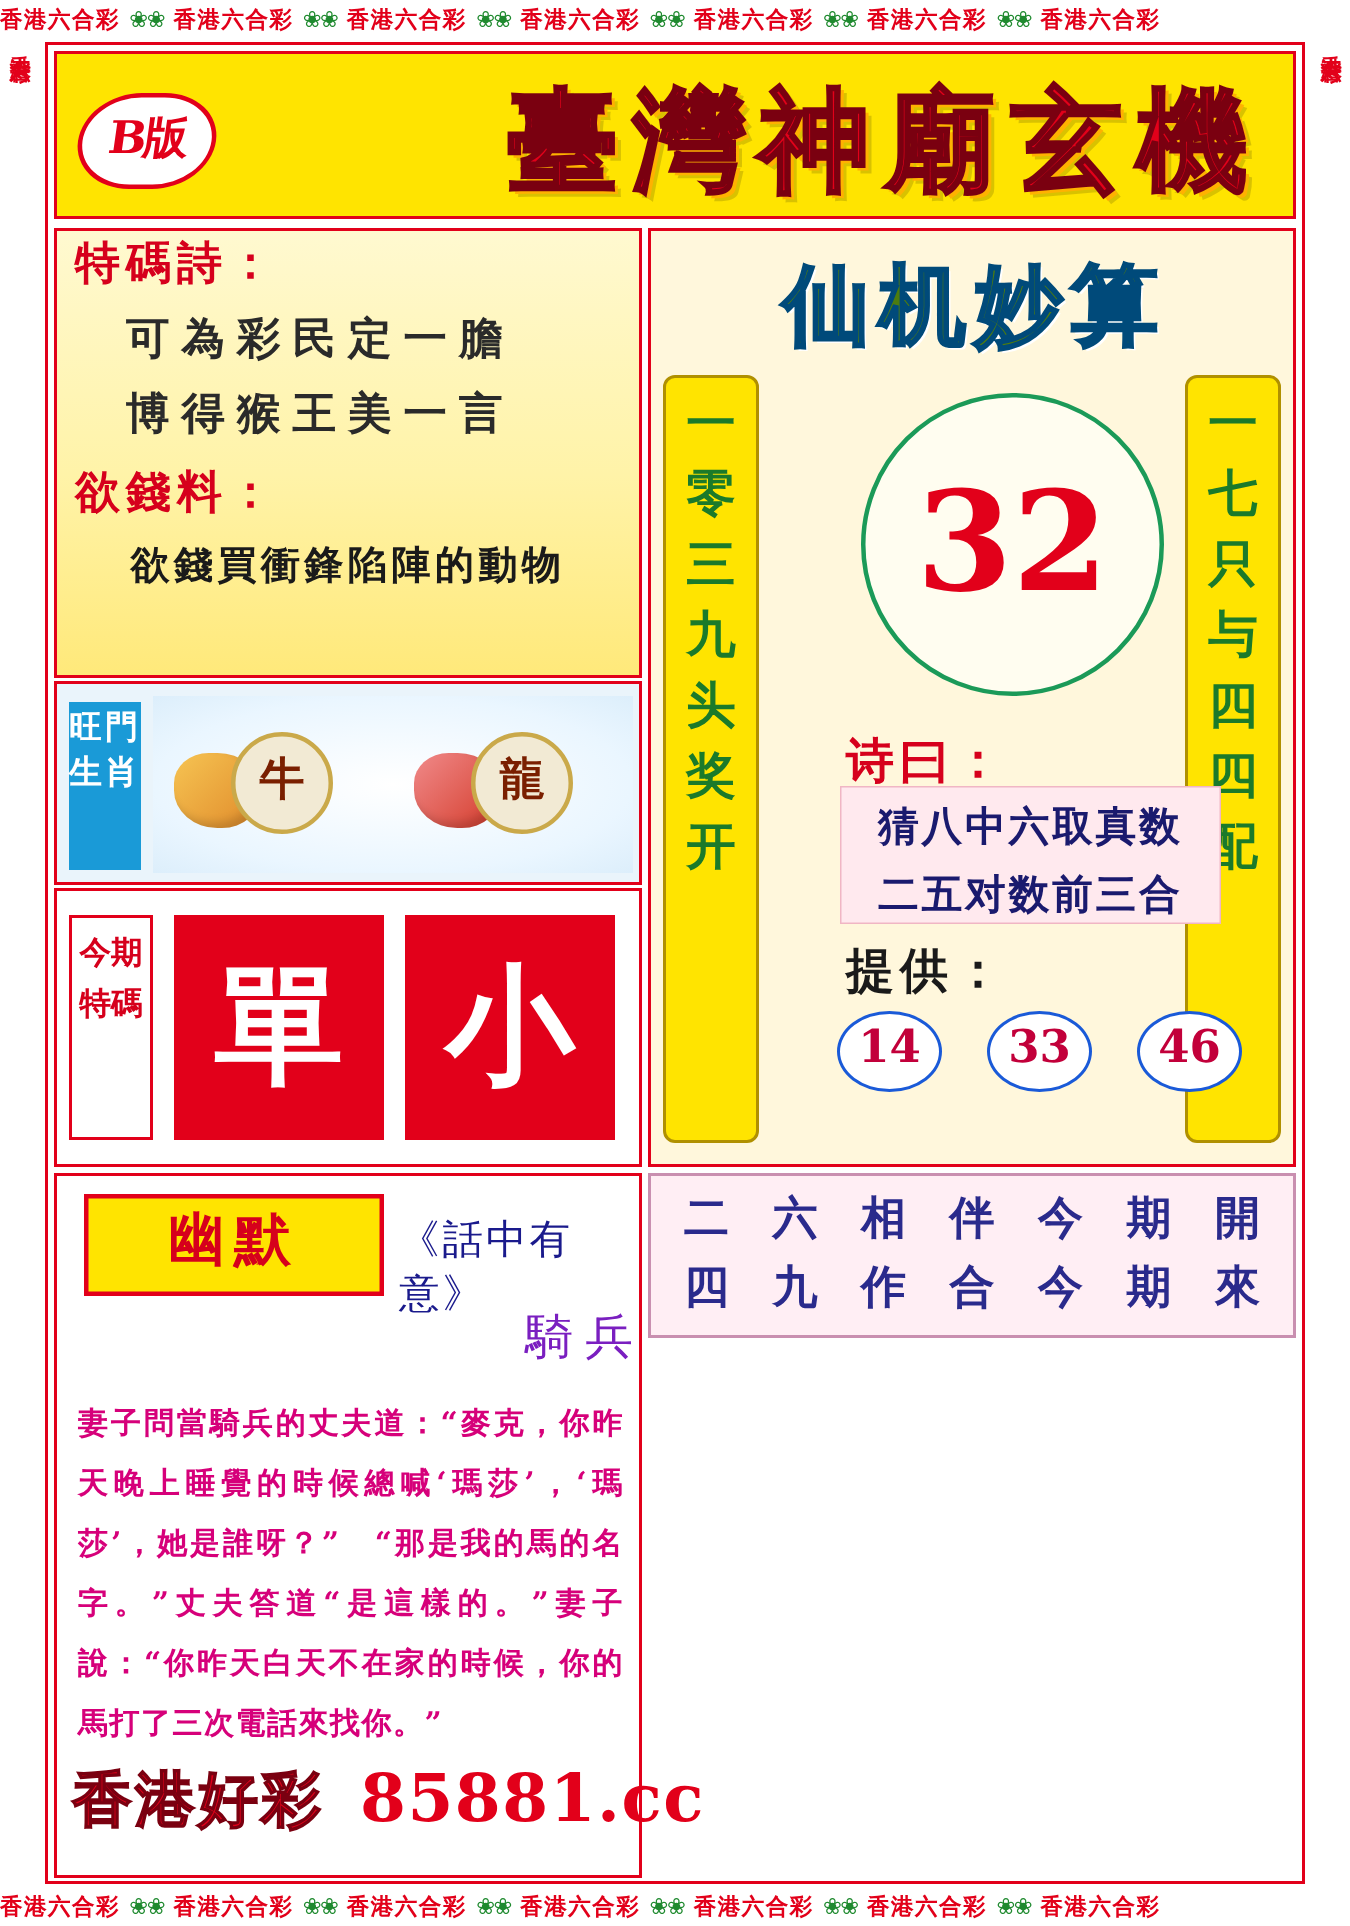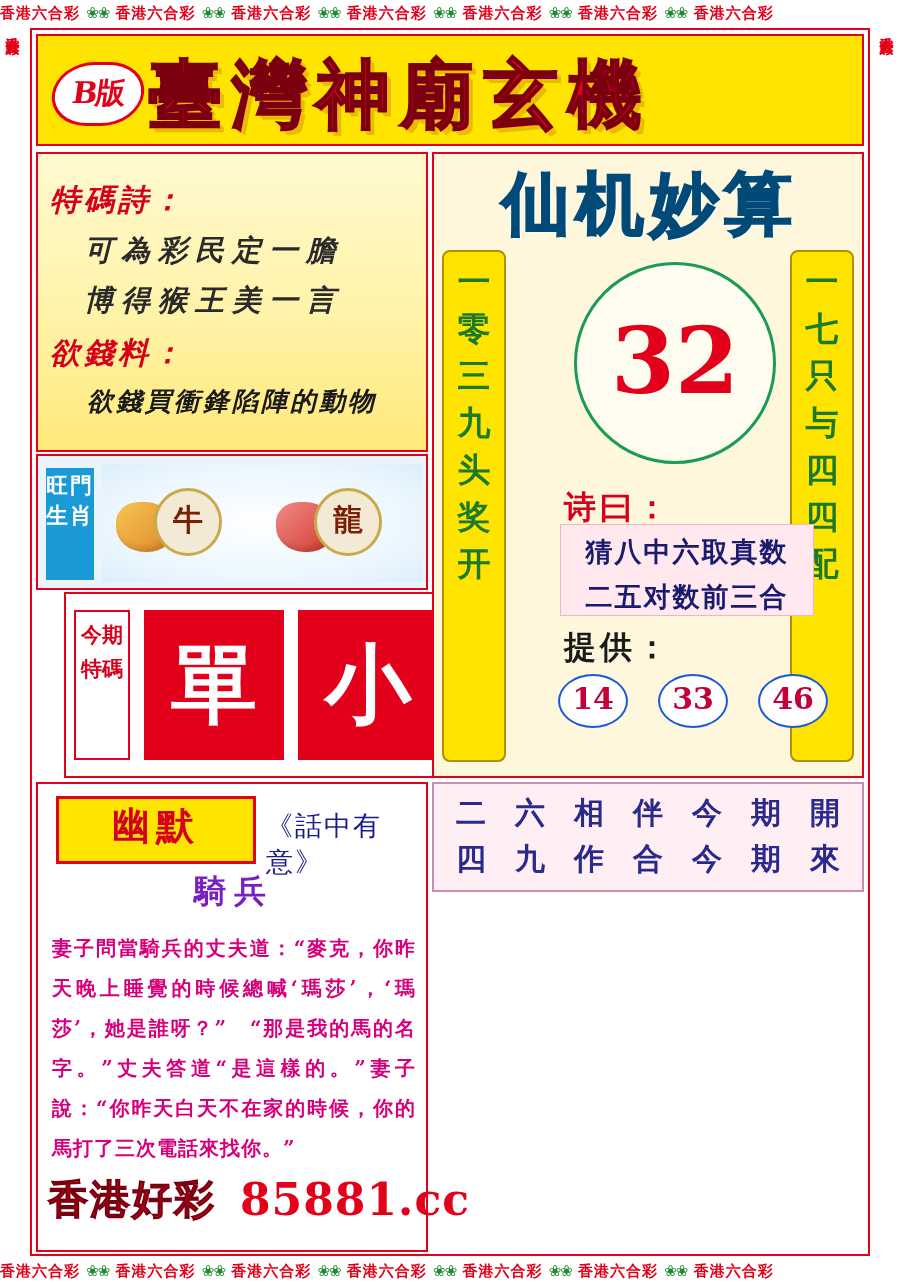--- a/index.html
+++ b/index.html
@@ -49,36 +49,35 @@
     overflow:hidden;
   }
   .badge{
     position:absolute;left:14px;top:26px;width:86px;height:58px;
     background:#ffffff;border:3px solid #e2001a;border-radius:50%/60%;
     color:#e2001a;font-size:30px;font-weight:bold;text-align:center;line-height:56px;
     letter-spacing:-2px;
     transform:skewX(-8deg);
   }
   .header-title{
-    position:absolute;left:110px;top:14px;width:710px;height:88px;
+    position:absolute;left:94px;top:14px;width:710px;height:88px;
     color:#e2001a;
     font-size:74px;font-weight:bold;line-height:88px;
     letter-spacing:10px;
-    text-align:left;
+    text-align:right;
     -webkit-text-stroke:2px #7a0010;
     text-shadow:3px 3px 0 #ffb200, 5px 5px 0 rgba(0,0,0,.15);
     font-family:"DejaVu Serif", serif;
   }
   
   .poem-box{
     position:absolute;left:4px;top:122px;width:392px;height:300px;
     background:linear-gradient(180deg,#fff9d0 0%,#fff3a8 55%,#ffe97a 100%);
     border:2px solid #e2001a;box-sizing:border-box;
-    padding:26px 12px;
-    font-style:italic;
+    padding:1px 12px;
   }
   .poem-label{color:#d6001c;font-size:30px;font-weight:bold;letter-spacing:4px;}
   .poem-line{color:#2a2a2a;font-size:29px;letter-spacing:8px;margin:10px 0 0 34px;font-weight:bold;}
   .poem-label2{color:#d6001c;font-size:30px;font-weight:bold;letter-spacing:4px;margin-top:12px;}
   .poem-sub{color:#1a1a1a;font-size:26px;letter-spacing:3px;margin-top:10px;text-align:center;font-weight:bold;}
   .zodiac-box{
     position:absolute;left:4px;top:424px;width:392px;height:136px;
     background:#eaf4fb;border:2px solid #e2001a;box-sizing:border-box;
   }
   .zodiac-tag{
@@ -100,41 +99,41 @@
   }
   .zodiac-art{
     position:absolute;left:4px;top:34px;width:58px;height:50px;border-radius:40% 50% 45% 50%;
     background:linear-gradient(135deg,#f6c453,#e08a2a);
     box-shadow:inset -4px -4px 6px rgba(0,0,0,.15);
   }
   .zodiac-art.dragon{background:linear-gradient(135deg,#f08a8a,#d43b2a);}
   .special-box{
     position:absolute;left:4px;top:562px;width:392px;height:186px;
     background:#ffffff;border:2px solid #e2001a;box-sizing:border-box;
-    display:flex;align-items:center;margin-left:28px;
+    display:flex;align-items:center;
   }
   .special-tag{
     width:56px;height:150px;margin-left:8px;
     background:#ffffff;border:2px solid #e2001a;box-sizing:border-box;
     color:#d6001c;font-size:21px;font-weight:bold;text-align:center;
     line-height:34px;padding-top:6px;
   }
   .special-word{
     width:140px;height:150px;margin-left:14px;
     background:#e2001a;color:#ffffff;
     font-size:86px;font-weight:bold;text-align:center;line-height:148px;
   }
   
   .right-box{
     position:absolute;left:400px;top:122px;width:432px;height:626px;
     background:#fff7dc;border:2px solid #e2001a;box-sizing:border-box;
   }
   .right-title{
     position:absolute;left:40px;top:10px;width:352px;height:78px;
-    color:#0c4a6e;font-size:68px;font-weight:bold;text-align:center;line-height:78px;
+    color:#4d7c0f;font-size:58px;font-weight:bold;text-align:center;line-height:78px;
     letter-spacing:6px;
     -webkit-text-stroke:2px #004a7a;
     text-shadow:2px 2px 0 #ffffff;
   }
   .side-strip{
     position:absolute;top:96px;width:64px;height:512px;
     background:#ffe400;border:2px solid #b09000;box-sizing:border-box;border-radius:8px;
     color:#1b7a2a;font-size:33px;font-weight:bold;
     text-align:center;line-height:47px;padding-top:6px;
     font-family:"DejaVu Serif", serif;
@@ -188,22 +187,22 @@
   }
   .humor-banner{
     position:absolute;left:18px;top:12px;width:200px;height:68px;
     background:#ffe400;border:3px solid #e2001a;box-sizing:border-box;
     color:#d6001c;font-size:38px;font-weight:bold;text-align:center;line-height:54px;letter-spacing:6px;
   }
   .humor-sub{
     position:absolute;left:228px;top:24px;color:#1a1a8c;font-size:27px;font-weight:normal;letter-spacing:2px;
   }
   .humor-title{
-    position:absolute;left:0;top:86px;width:392px;text-align:center;
-    color:#7a1fc0;font-size:32px;font-weight:bold;letter-spacing:8px;
+    position:absolute;left:0;top:86px;width:392px;text-align:right;
+    color:#7a1fc0;font-size:32px;font-weight:normal;letter-spacing:8px;
   }
   .humor-text{
     position:absolute;left:14px;top:144px;width:364px;
     color:#d6007a;font-size:20px;font-weight:bold;line-height:40px;letter-spacing:1px;
     text-align:justify;
   }
   
   .footer-mark{
     position:absolute;left:16px;bottom:30px;width:660px;height:50px;
     display:flex;align-items:center;

